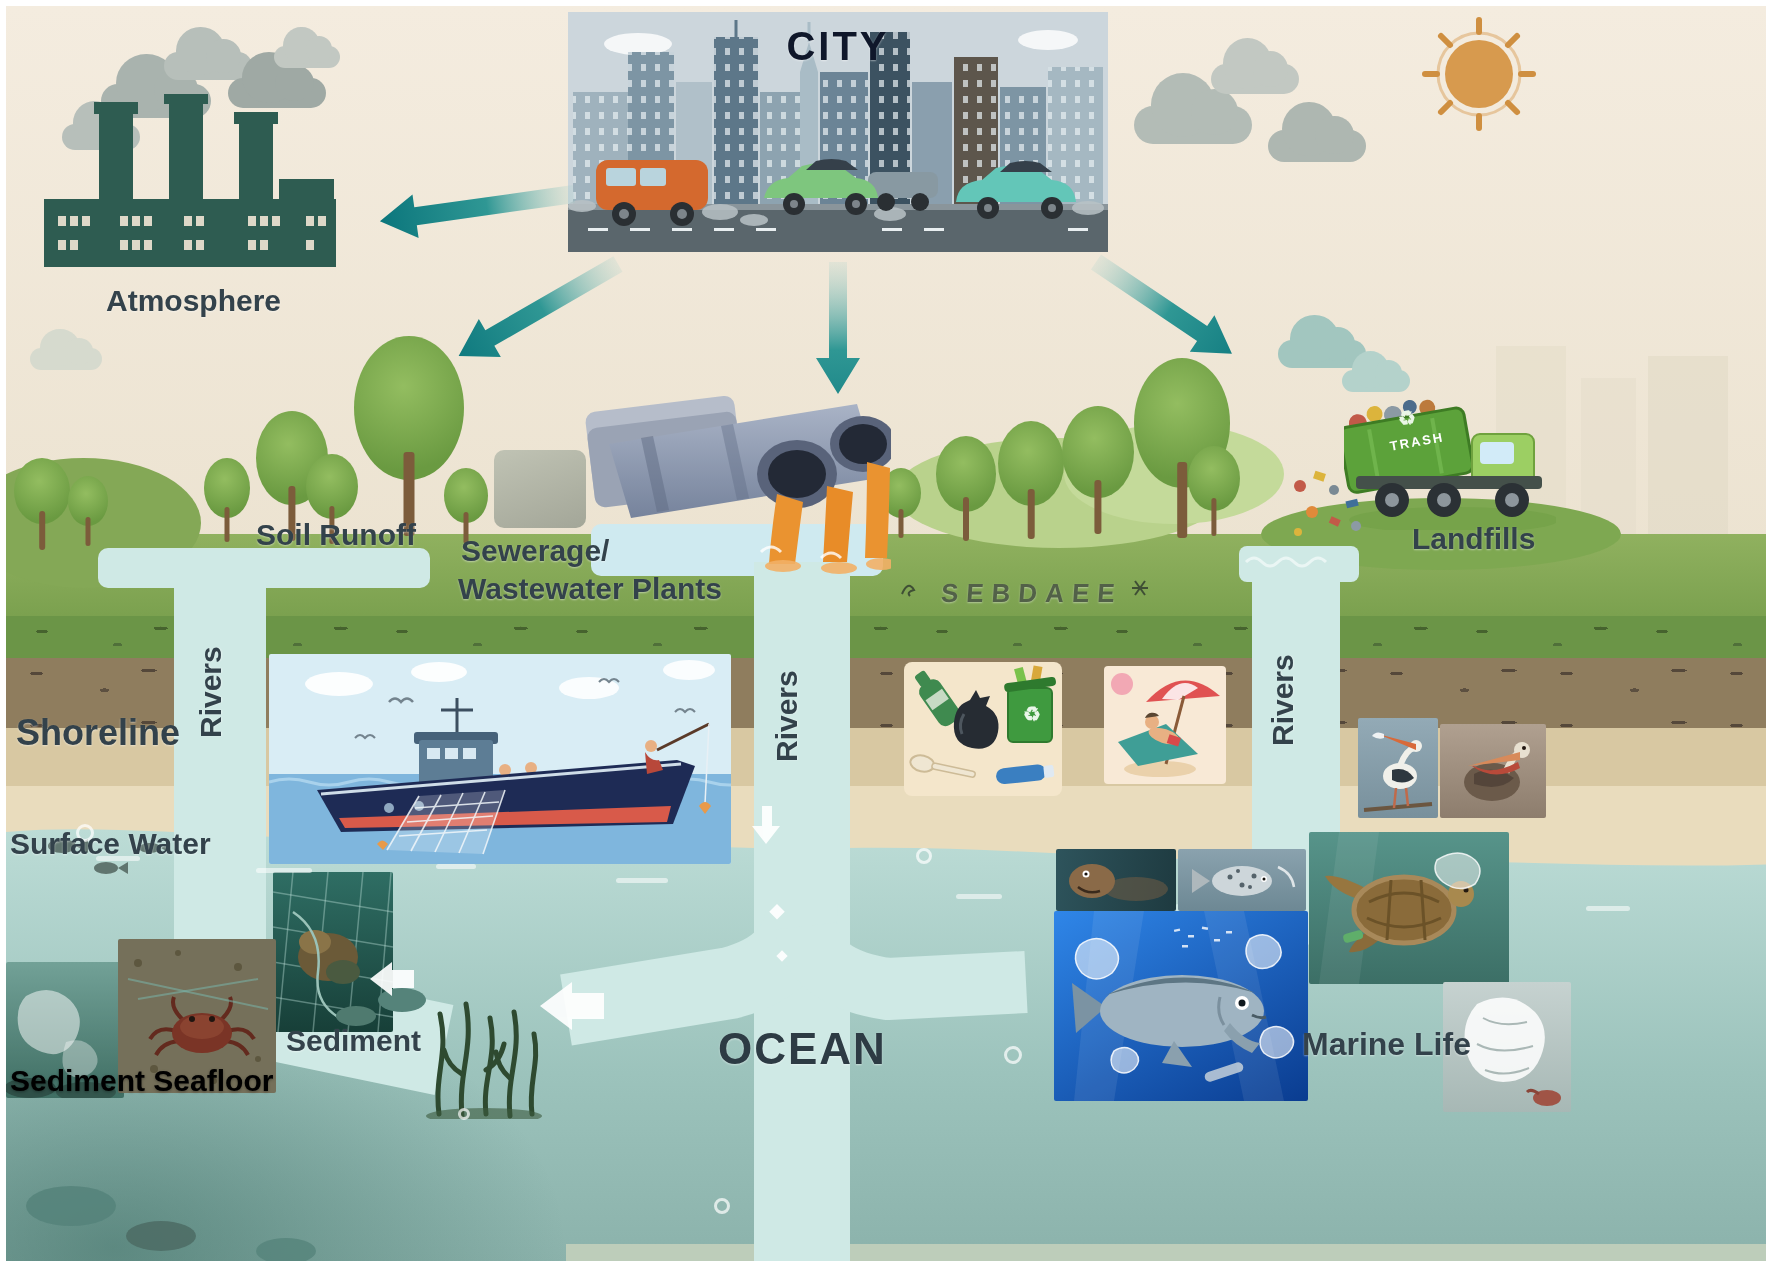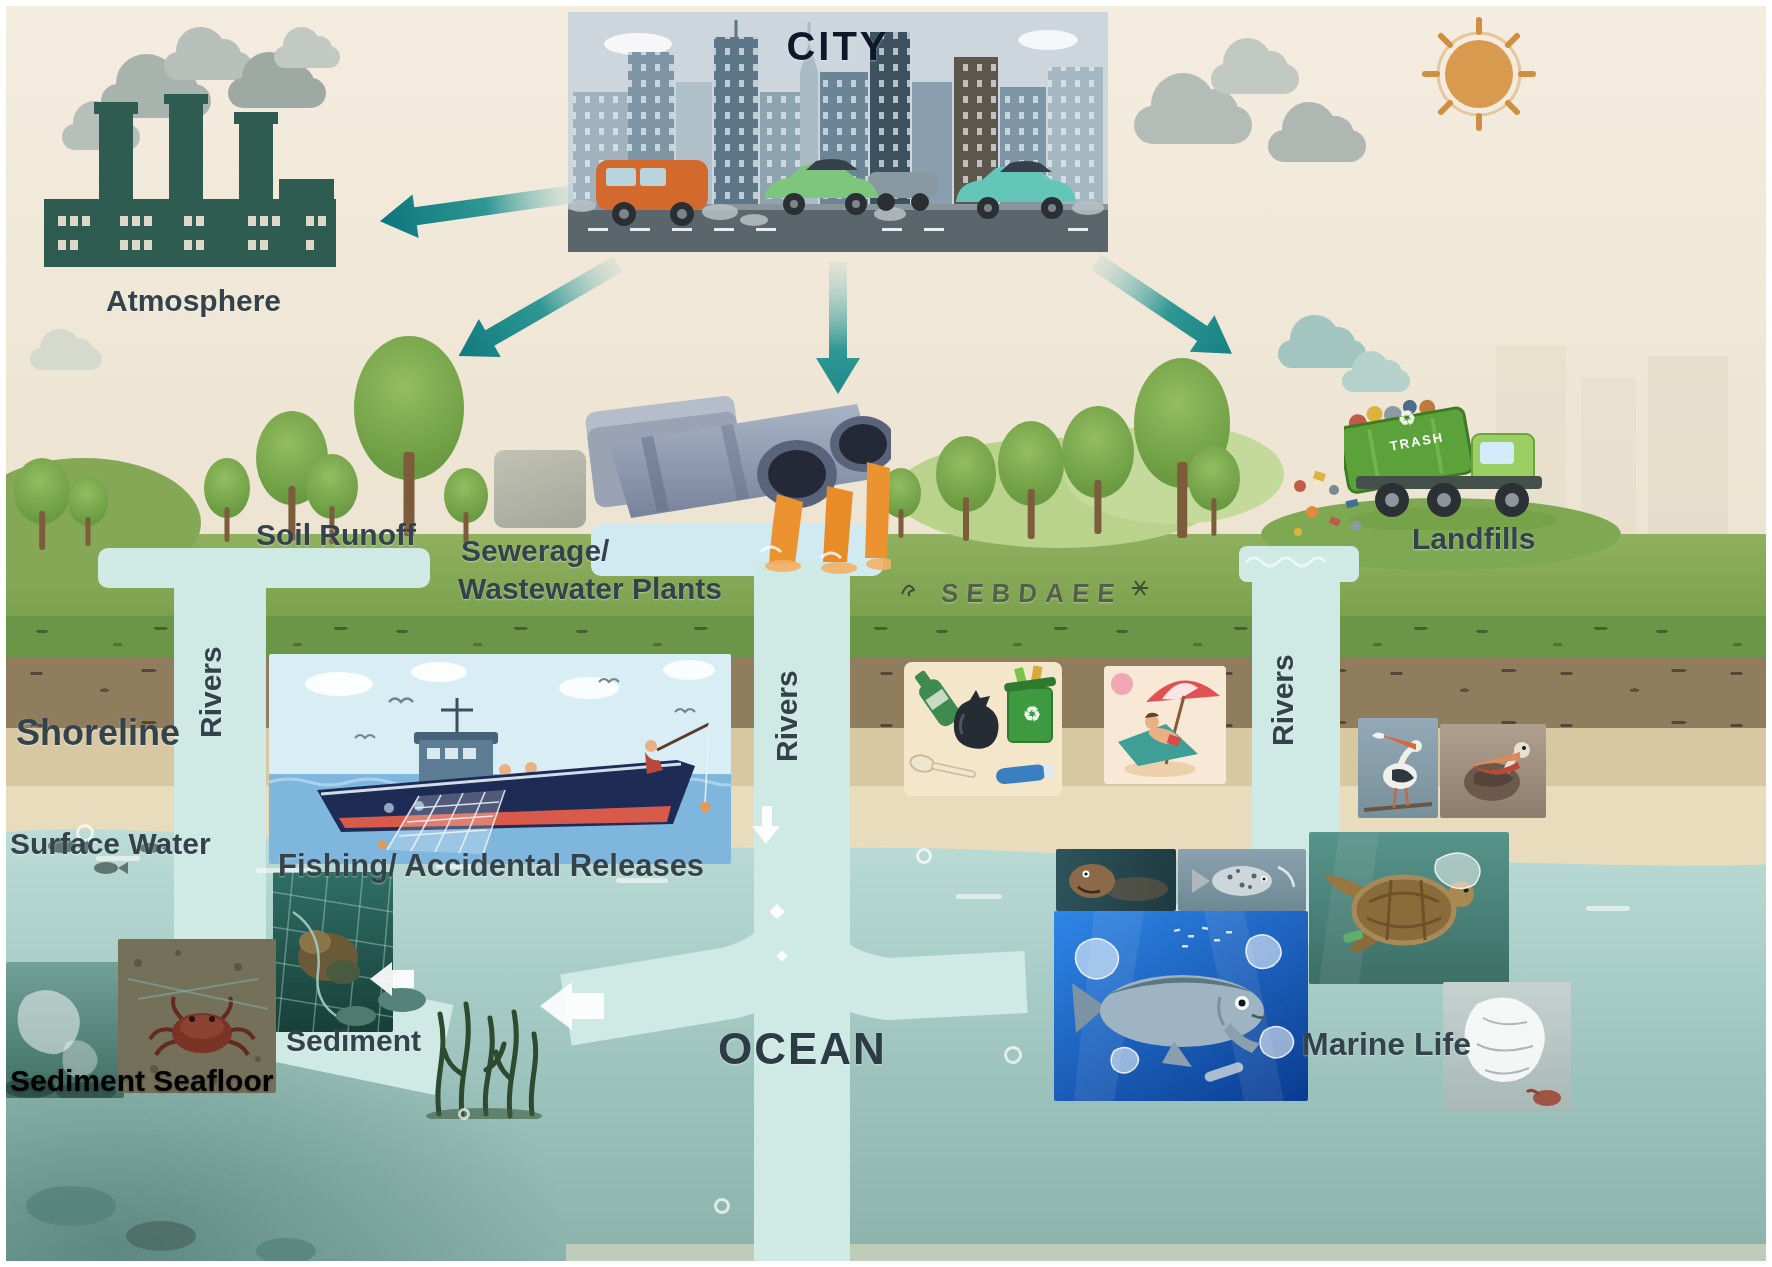--- a/index.html
+++ b/index.html
@@ -704,20 +704,19 @@
   <div class="label" style="left:100px;top:278px;font-size:30px;">Atmosphere</div>
   <div class="label" style="left:250px;top:512px;font-size:30px;">Soil Runoff</div>
   <div class="label" style="left:455px;top:520px;font-size:30px;margin-top:8px;">Sewerage/</div>
   <div class="label" style="left:452px;top:566px;font-size:30px;">Wastewater Plants</div>
   <div class="label" style="left:1406px;top:516px;font-size:30px;">Landfills</div>
   <div class="label vlabel" style="left:188px;top:732px;font-size:30px;">Rivers</div>
   <div class="label vlabel" style="left:764px;top:756px;font-size:30px;">Rivers</div>
   <div class="label vlabel" style="left:1260px;top:740px;font-size:30px;">Rivers</div>
   <div class="label" style="left:10px;top:706px;font-size:36px;">Shoreline</div>
   <div class="label" style="left:4px;top:821px;font-size:30px;">Surface Water</div>
-  <div class="label" style="left:272px;top:842px;font-size:31px;">Fishing/ Accidental Releases</div>
   <div class="label" style="left:280px;top:1018px;font-size:30px;">Sediment</div>
   <div class="label" style="left:712px;top:1018px;font-size:44px;letter-spacing:2px;color:#2d3b44;">OCEAN</div>
   <div class="label" style="left:1296px;top:1020px;font-size:32px;">Marine Life</div>
   <div class="label" style="left:4px;top:1058px;font-size:30px;color:#000000;text-shadow:0 1px 3px rgba(0,0,0,.35);">Sediment Seafloor</div>
   <div class="label" style="left:935px;top:572px;font-size:26px;letter-spacing:8px;color:#4e5a47;opacity:.9;transform:skewX(-4deg);">SEBDAEE</div>
 
 </div>
 
 </body></html>

